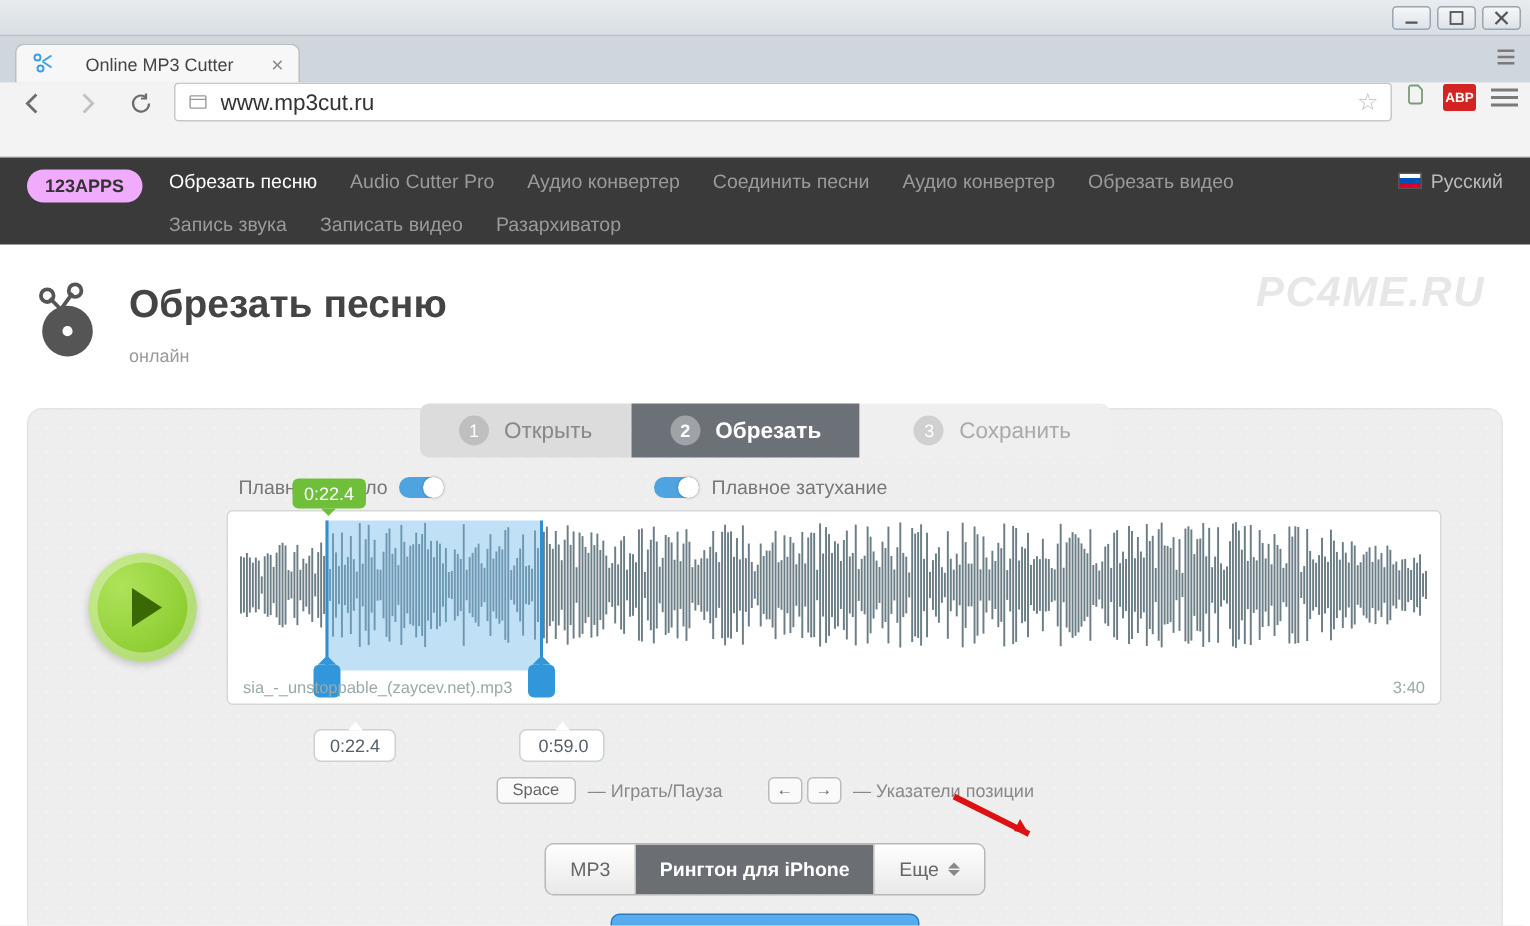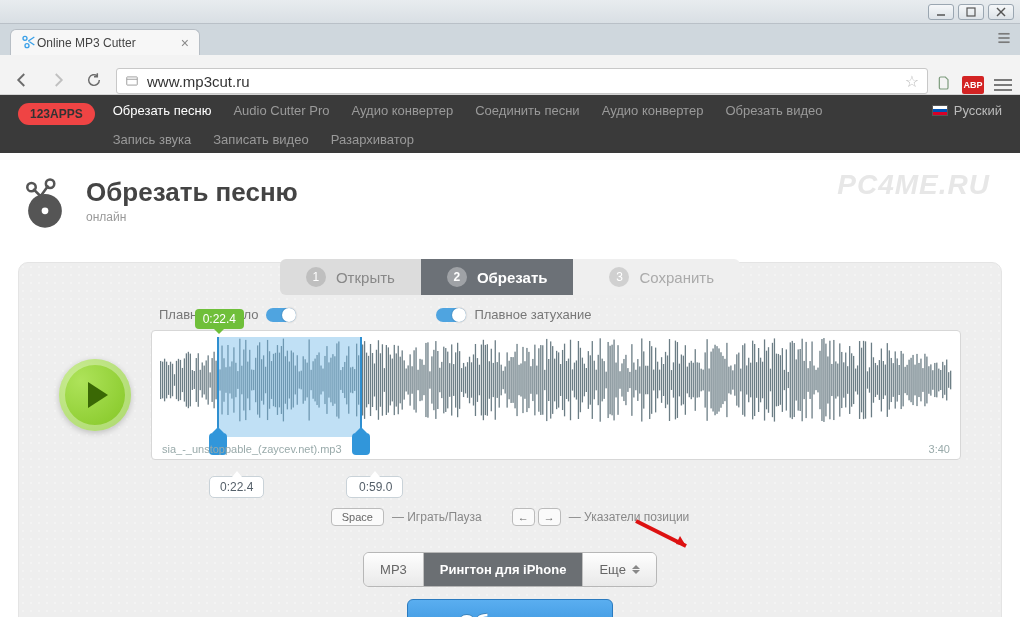--- a/index.html
+++ b/index.html
@@ -6,53 +6,53 @@
   body { font-family: Arial, Helvetica, sans-serif; font-size: 13px; color: #333; background: #fff; width: 1020px; height: 617px; overflow: hidden; }
 
   
   .win-titlebar { height: 24px; background: linear-gradient(#e8ecef, #d9dfe4); display: flex; justify-content: flex-end; align-items: center; padding-right: 6px; gap: 4px; border-bottom: 1px solid #b9c0c7; }
   .win-btn { width: 26px; height: 16px; background: linear-gradient(#f5f7f9, #dde3e8); border: 1px solid #9aa6b1; border-radius: 3px; display: flex; align-items: center; justify-content: center; cursor: pointer; }
   .win-btn svg { width: 10px; height: 10px; }
 
   
   .tab-strip { height: 31px; background: #cfd7dd; display: flex; align-items: flex-end; padding-left: 10px; position: relative; }
   .ctl-btn { position: absolute; right: 6px; top: 4px; width: 20px; height: 20px; display:flex; align-items:center; justify-content:center; }
-  .tab { background: #f7f7f7; height: 26px; border-top-left-radius: 6px; border-top-right-radius: 6px; display: flex; align-items: center; padding: 0 10px; gap: 0; min-width: 190px; position: relative; border: 1px solid #b7bec5; border-bottom: none; }
+  .tab { background: #f7f7f7; height: 26px; border-top-left-radius: 6px; border-top-right-radius: 6px; display: flex; align-items: center; padding: 0 10px; gap: 20px; min-width: 190px; position: relative; border: 1px solid #b7bec5; border-bottom: none; }
   .tab .favicon svg { width: 16px; height: 16px; }
   .tab .tab-title { font-size: 12px; color: #444; flex: 1; white-space: nowrap; overflow: hidden; }
   .tab .tab-close { color: #888; cursor: pointer; font-size: 14px; line-height: 1; }
 
   
-  .addrbar { height: 40px; background: #f3f3f3; border-bottom: 1px solid #d4d4d4; display: flex; align-items: flex-end; padding: 0 8px; gap: 8px; }
+  .addrbar { height: 50px; background: #f3f3f3; border-bottom: 1px solid #d4d4d4; display: flex; align-items: flex-start; padding: 0 8px; gap: 8px; }
   .nav-btn { width: 28px; height: 28px; display: flex; align-items: center; justify-content: center; color: #6c6c6c; cursor: pointer; border-radius: 3px; }
   .omnibox { flex: 1; height: 26px; background: #fff; border: 1px solid #c8c8c8; border-radius: 3px; display: flex; align-items: center; padding: 0 8px; gap: 8px; }
   .omnibox .globe { color: #888; display: flex; }
   .omnibox input { border: none; outline: none; flex: 1; font-size: 15px; color: #333; }
   .omnibox .star { color: #bbb; cursor: pointer; font-size: 16px; }
   .ext-icons { display: flex; align-items: center; gap: 10px; }
   .ext-icons .clip svg { width: 16px; height: 16px; }
   .ext-icons .abp { width: 22px; height: 18px; background: #d32323; color: #fff; font-size: 9px; font-weight: bold; display: flex; align-items: center; justify-content: center; border-radius: 2px; position: relative; }
   .ext-icons .menu { width: 18px; display: flex; flex-direction: column; gap: 3px; cursor: pointer; }
   .ext-icons .menu span { height: 2px; background: #7a7a7a; }
 
   
   .site-nav { background: #3a3a3a; color: #ddd; padding: 8px 18px 6px; display: flex; align-items: flex-start; gap: 18px; font-size: 13px; }
-  .brand-pill { background: #ef4444; color: #333; font-weight: bold; padding: 4px 12px; border-radius: 14px; font-size: 12px; }
+  .brand-pill { background: #f0abfc; color: #333; font-weight: bold; padding: 4px 12px; border-radius: 14px; font-size: 12px; }
   .nav-links { display: flex; flex-wrap: wrap; gap: 14px 22px; flex: 1; }
   .nav-links a { color: #9a9a9a; text-decoration: none; cursor: pointer; white-space: nowrap; }
   .nav-links a.active { color: #fff; }
   .lang-switch { display: flex; align-items: center; gap: 6px; color: #bbb; cursor: pointer; }
   .flag { width: 16px; height: 11px; background: linear-gradient(to bottom, #fff 33%, #0052b4 33% 66%, #d80027 66%); border: 1px solid #555; }
 
   
   .page-area { padding: 24px 18px 0; position: relative; }
   .page-head { display: flex; align-items: flex-start; gap: 14px; margin-bottom: 28px; }
   .page-head .logo svg { width: 54px; height: 54px; }
   .page-head h1 { font-size: 26px; font-weight: bold; color: #444; }
-  .page-head .sub { font-size: 12px; color: #999; margin-top: 2px; }
+  .page-head .sub { font-size: 12px; color: #999; margin-top: 12px; }
   .watermark { position: absolute; right: 30px; top: 16px; font-size: 28px; font-style: italic; font-weight: bold; color: #e7e7e7; letter-spacing: 1px; }
 
   
   .app-panel { border: 1px solid #e4e4e4; border-radius: 10px; background: radial-gradient(#f3f3f3 1px, transparent 1px) 0 0/8px 8px, #eeeeee; padding: 0 0 20px; position: relative; }
   .steps { display: flex; justify-content: center; margin-top: -4px; margin-bottom: 12px; }
   .step { display: flex; align-items: center; gap: 10px; padding: 8px 26px; font-size: 15px; position: relative; }
   .step .num { width: 20px; height: 20px; border-radius: 50%; background: rgba(255,255,255,.35); color: #fff; display: flex; align-items: center; justify-content: center; font-size: 12px; }
   .step.s1 { background: #dcdcdc; color: #888; border-top-left-radius: 6px; border-bottom-left-radius: 6px; }
   .step.s1 .num { background:#bfbfbf; }
   .step.s2 { background: #6c7177; color: #fff; font-weight: bold; }

